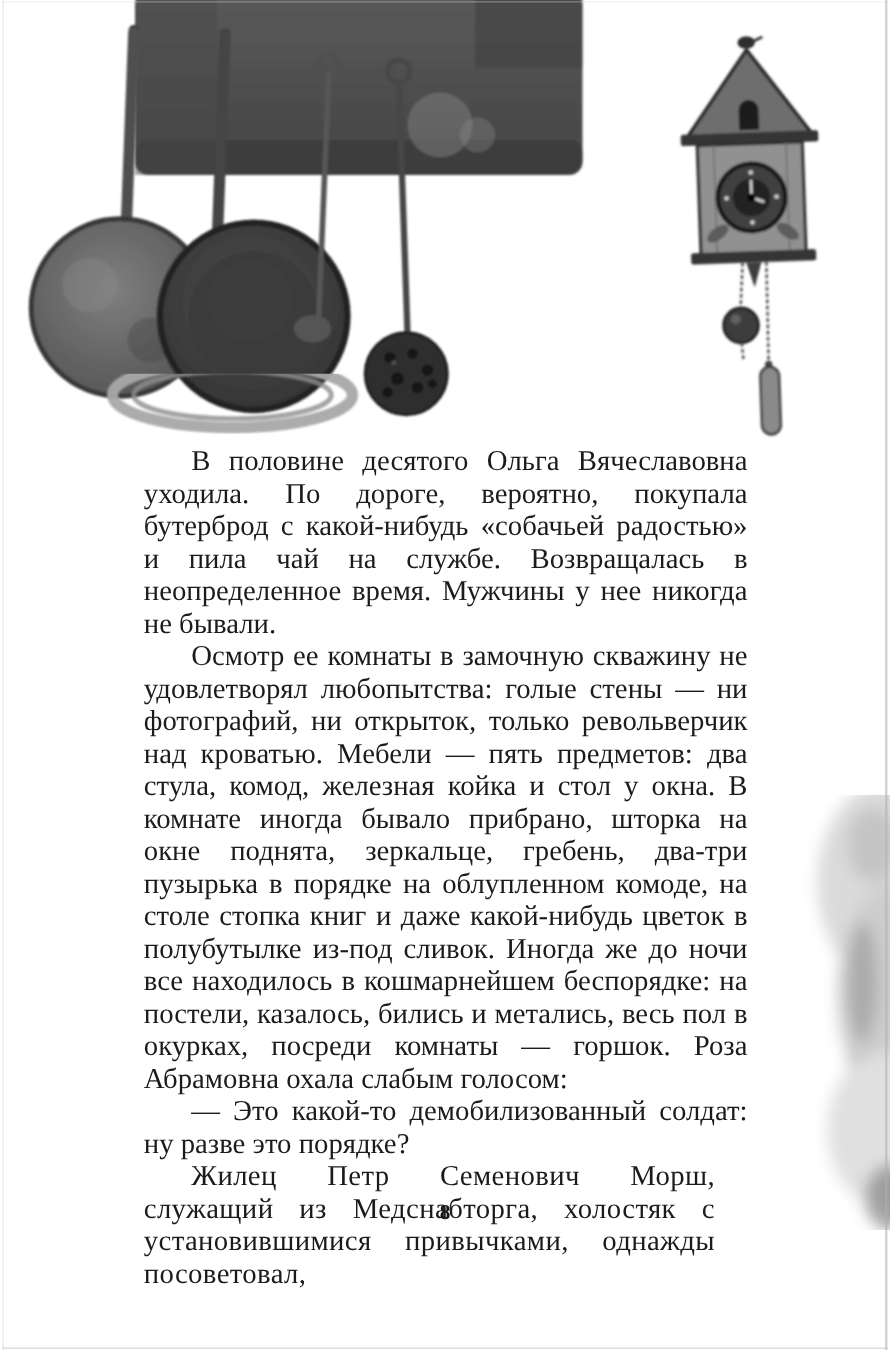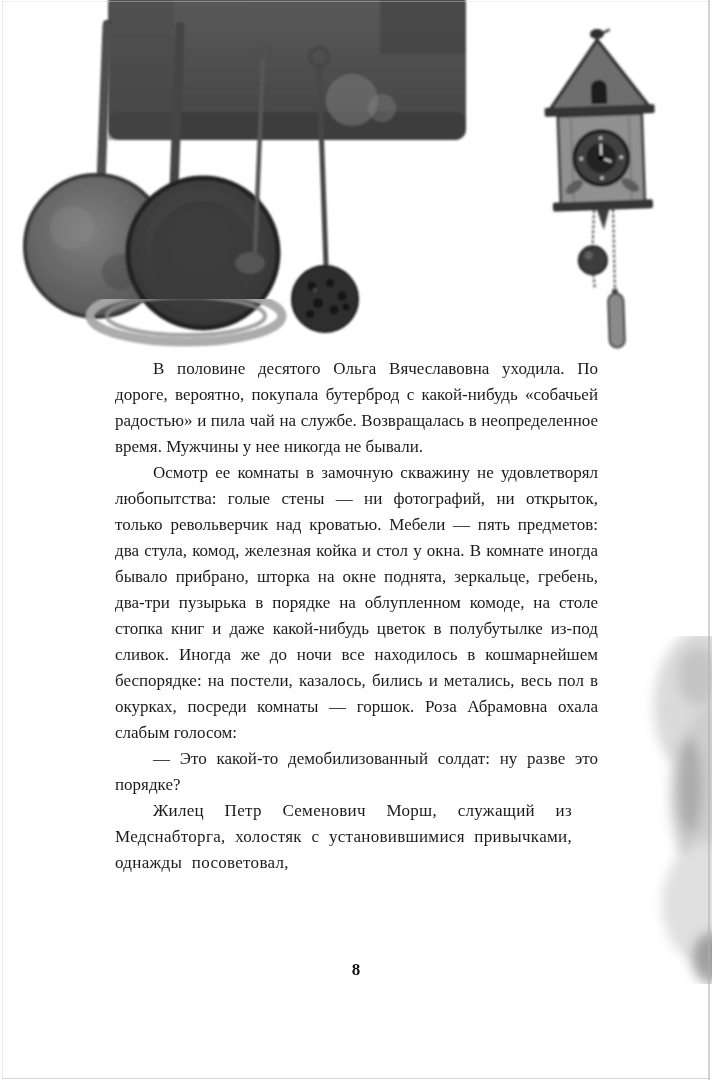--- a/index.html
+++ b/index.html
@@ -27,21 +27,21 @@
     position: absolute;
     right: 0; top: 636px;
     width: 80px; height: 348px;
   }
 
   .text-block {
     position: absolute;
     left: 115px;
     top: 356px;
     width: 483px;
-    font-size: 17px;
+    font-size: 23px;
     line-height: 26px;
     text-align: justify;
   }
   .text-block p { margin: 0; text-indent: 38px; }
   .text-block p.wrapped {
     margin-right: 26px;
     word-spacing: 5px;
     letter-spacing: 0.3px;
   }
 

